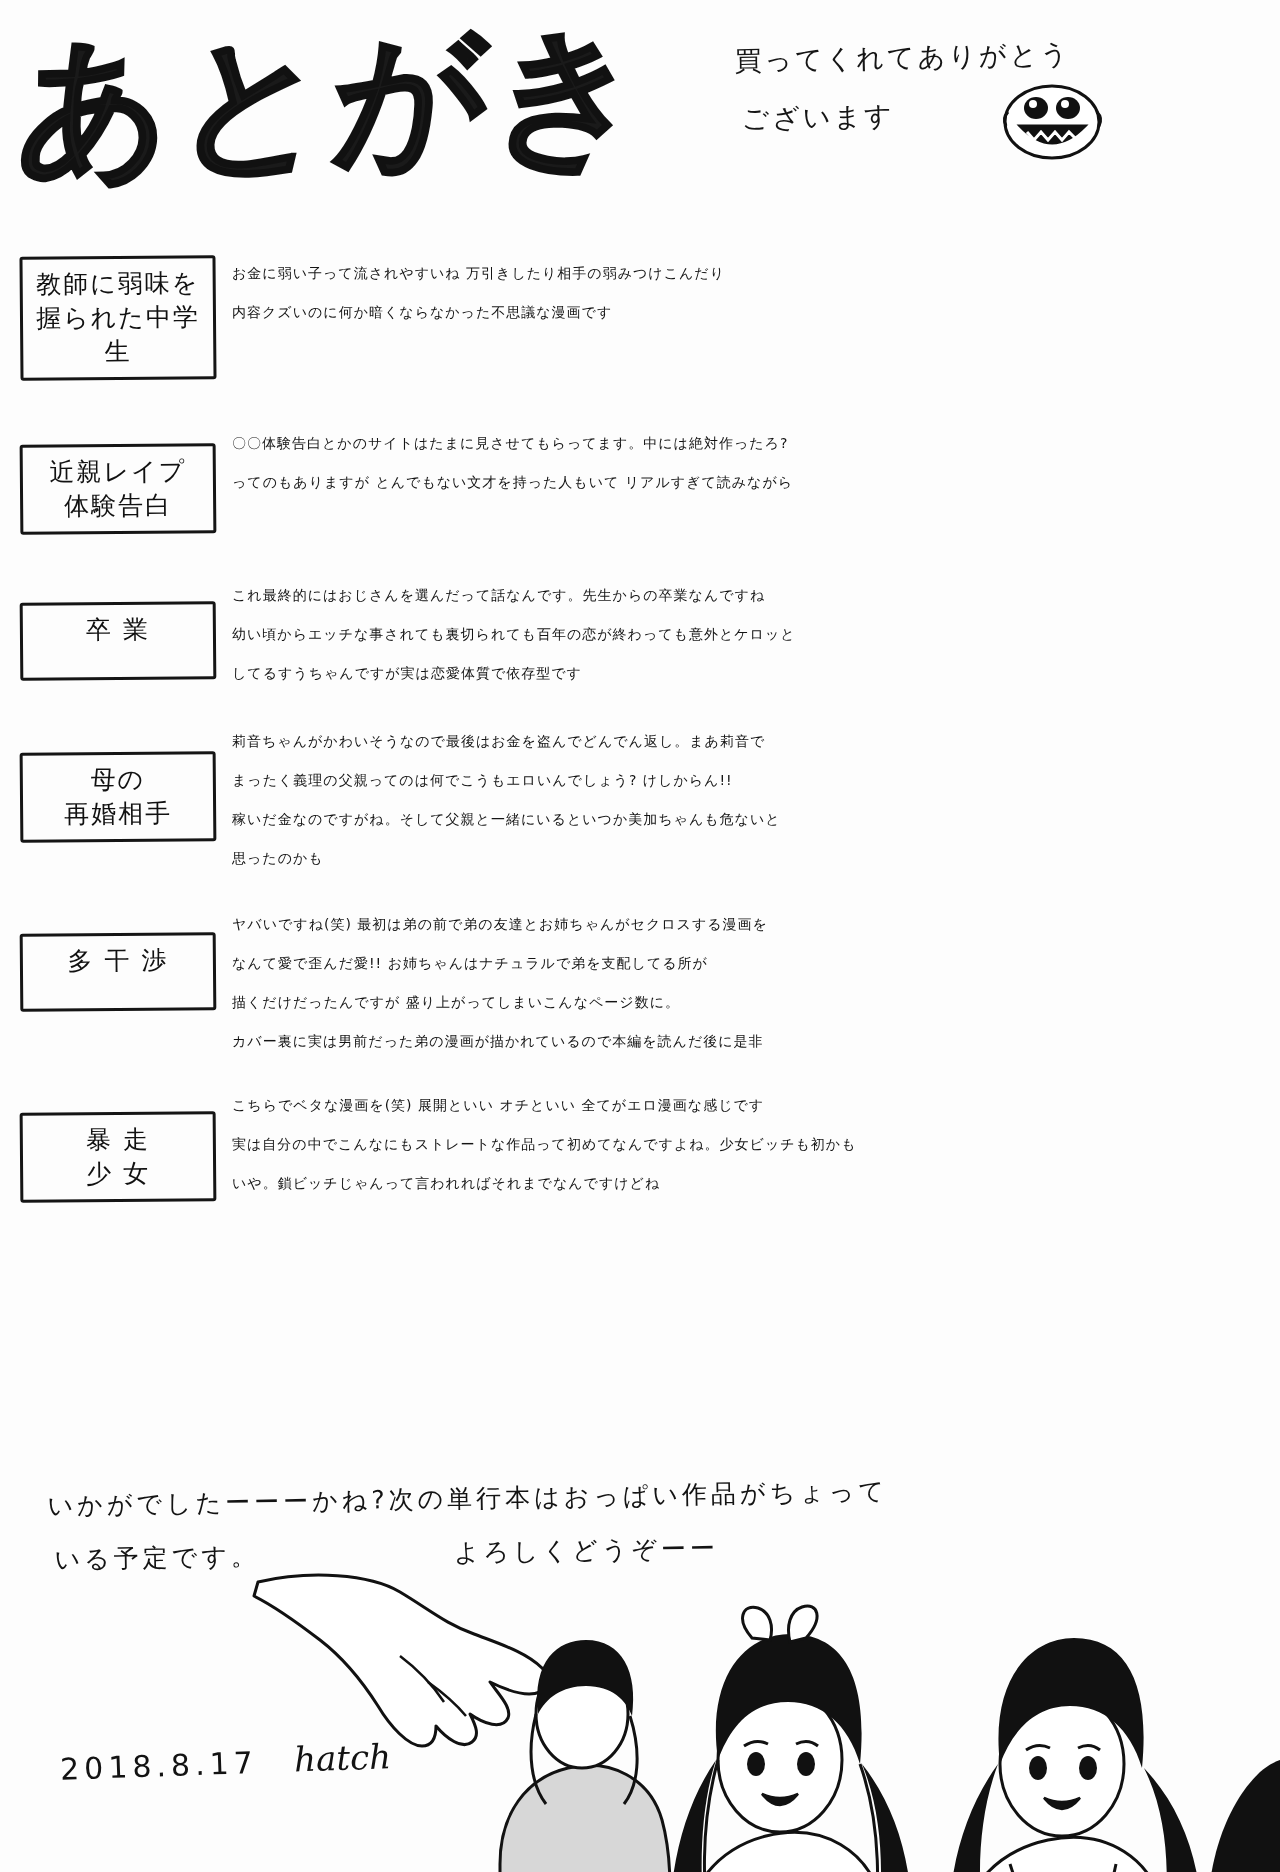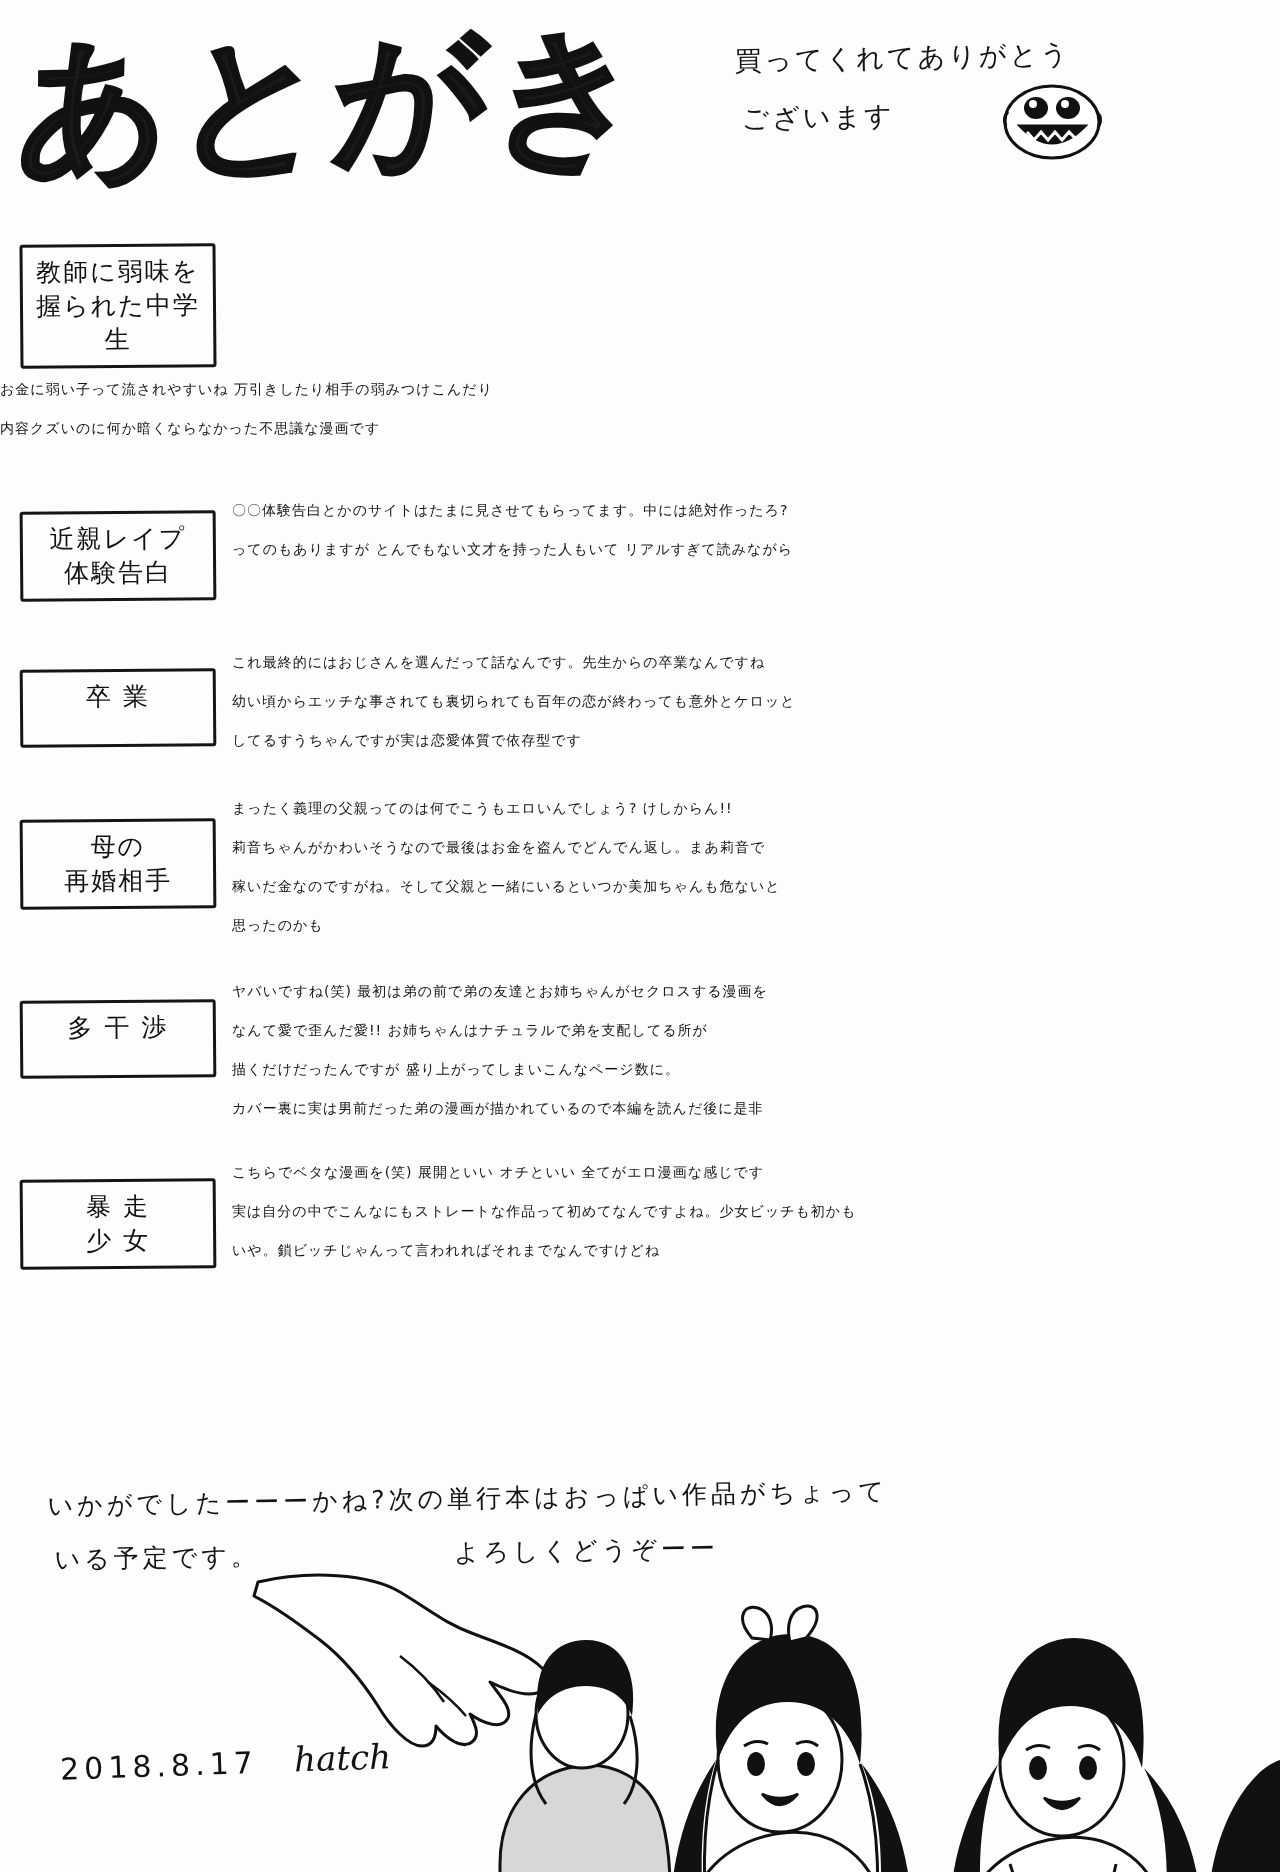--- a/index.html
+++ b/index.html
@@ -114,21 +114,21 @@
   .body p + p { margin-top: 1px; }
 
   
   .entry-0 .tag { margin-top: 4px; }
   .entry-1 .tag { margin-top: 22px; }
   .entry-2 .tag { margin-top: 28px; min-height: 78px; }
   .entry-3 .tag { margin-top: 32px; min-height: 80px; }
   .entry-4 .tag { margin-top: 30px; min-height: 78px; }
   .entry-5 .tag { margin-top: 28px; min-height: 86px; }
 
-  .entry-0 { margin-top: 0; flex-direction: column; }
+  .entry-0 { margin-top: 12px; }
   .entry-1 { margin-top: 42px; }
   .entry-2 { margin-top: 40px; }
   .entry-3 { margin-top: 28px; }
   .entry-4 { margin-top: 26px; }
   .entry-5 { margin-top: 24px; }
 
   
   .closing {
     position: absolute;
     left: 48px;
@@ -234,22 +234,22 @@
         <p>してるすうちゃんですが実は恋愛体質で依存型です</p>
       </div>
     </div>
 
     <div class="entry entry-3">
       <div class="tag">
         <span>母の</span>
         <span>再婚相手</span>
       </div>
       <div class="body">
+        <p>莉音ちゃんがかわいそうなので最後はお金を盗んでどんでん返し。まあ莉音で</p>
         <p>まったく義理の父親ってのは何でこうもエロいんでしょう? けしからん!!</p>
-        <p>莉音ちゃんがかわいそうなので最後はお金を盗んでどんでん返し。まあ莉音で</p>
         <p>稼いだ金なのですがね。そして父親と一緒にいるといつか美加ちゃんも危ないと</p>
         <p>思ったのかも</p>
       </div>
     </div>
 
     <div class="entry entry-4">
       <div class="tag">
         <span>多 干 渉</span>
       </div>
       <div class="body">

